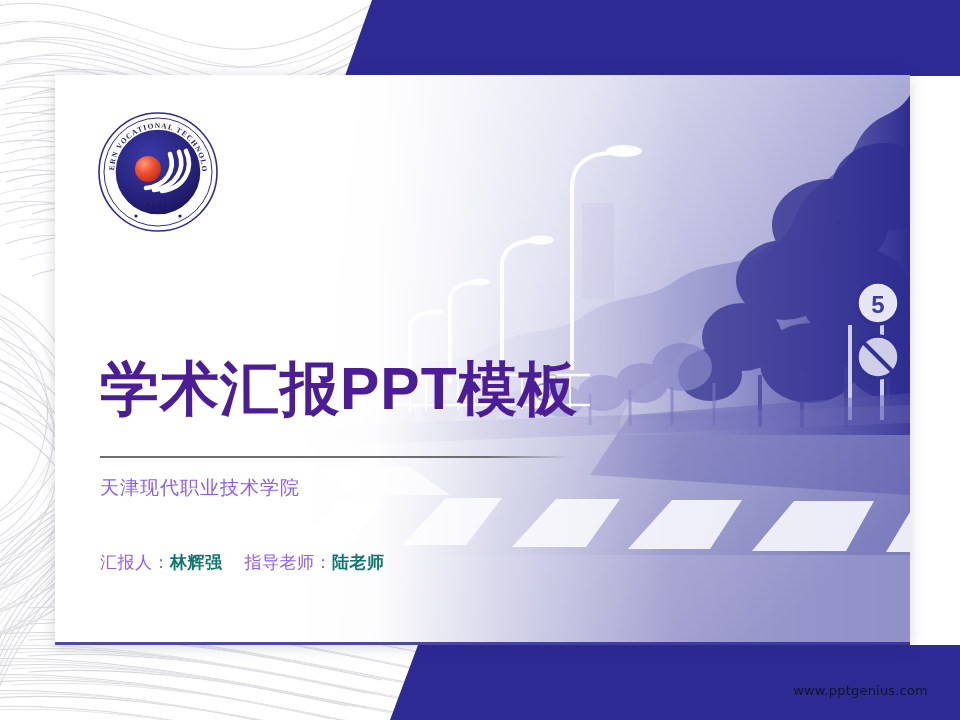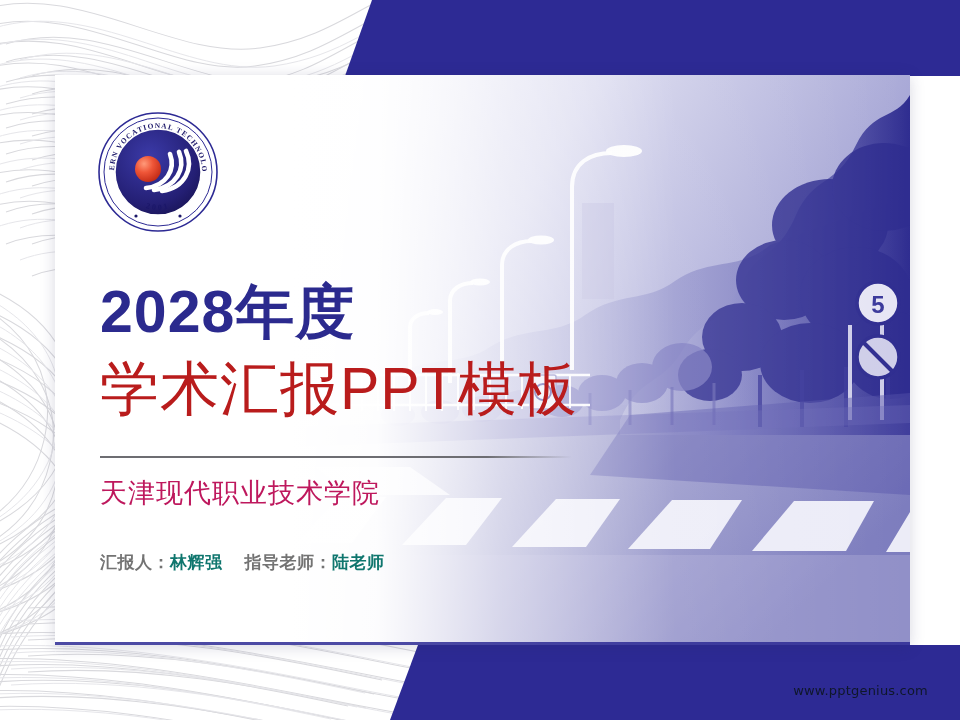--- a/index.html
+++ b/index.html
@@ -33,36 +33,36 @@
   #logo{position:absolute;left:96px;top:110px;width:124px;height:124px;}
   
   .txt{position:absolute;left:100px;}
   #t-year{
     top:283px;
     font-size:59px;font-weight:bold;letter-spacing:1px;
     color:#2b2a8e;line-height:1;white-space:nowrap;
   }
   #t-main{
     top:360px;
-    font-size:59px;font-weight:normal;letter-spacing:1px;
-    color:#b91c1c;line-height:1;white-space:nowrap;
+    font-size:59px;font-weight:bold;letter-spacing:1px;
+    color:#4c1d95;line-height:1;white-space:nowrap;
   }
   #divider{
     position:absolute;left:100px;top:456px;width:472px;height:2px;
     background:linear-gradient(to right,#6d6d72 0%,#6d6d72 82%,rgba(109,109,114,0) 100%);
   }
   #t-school{
     top:475px;
-    font-size:27px;color:#be185d;font-weight:normal;letter-spacing:1px;
+    font-size:19px;color:#8b5cf6;font-weight:normal;letter-spacing:1px;
     white-space:nowrap;
   }
   #t-people{
     top:551px;font-size:17px;white-space:nowrap;letter-spacing:.5px;
   }
-  #t-people .lbl{color:#737373;font-weight:bold;margin-top:48px;}
+  #t-people .lbl{color:#8b5cf6;font-weight:normal;margin-top:48px;}
   #t-people .val{color:#0f766e;font-weight:bold;}
   #t-people .gap{display:inline-block;width:22px;}
   
   #watermark{
     position:absolute;right:32px;top:683px;
     font-size:13px;color:#0f172a;letter-spacing:.2px;
     font-family:"DejaVu Sans","Liberation Sans",sans-serif;
   }
 </style>
 </head>
@@ -314,21 +314,20 @@
     <circle cx="40" cy="106" r="1.6" fill="#1b1769"></circle>
     <circle cx="84" cy="106" r="1.6" fill="#1b1769"></circle>
     <circle cx="52" cy="59" r="13" fill="url(#ballg)"></circle>
     <g fill="none" stroke="#ffffff" stroke-width="4.6" stroke-linecap="round">
       <path d="M50,78 C70,76 80,60 74,44"></path>
       <path d="M58,80 C80,77 90,59 83,42"></path>
       <path d="M66,81 C89,78 98,58 90,41"></path>
     </g>
   </svg>
 
-  <div class="txt" id="t-year">2028年度</div>
 
   <div class="txt" id="t-main">学术汇报PPT模板</div>
 
   <div id="divider"></div>
 
   <div class="txt" id="t-school">天津现代职业技术学院</div>
 
   <div class="txt" id="t-people">
     <span class="lbl">汇报人：</span><span class="val">林辉强</span><span class="gap"></span><span class="lbl">指导老师：</span><span class="val">陆老师</span>
   </div>

